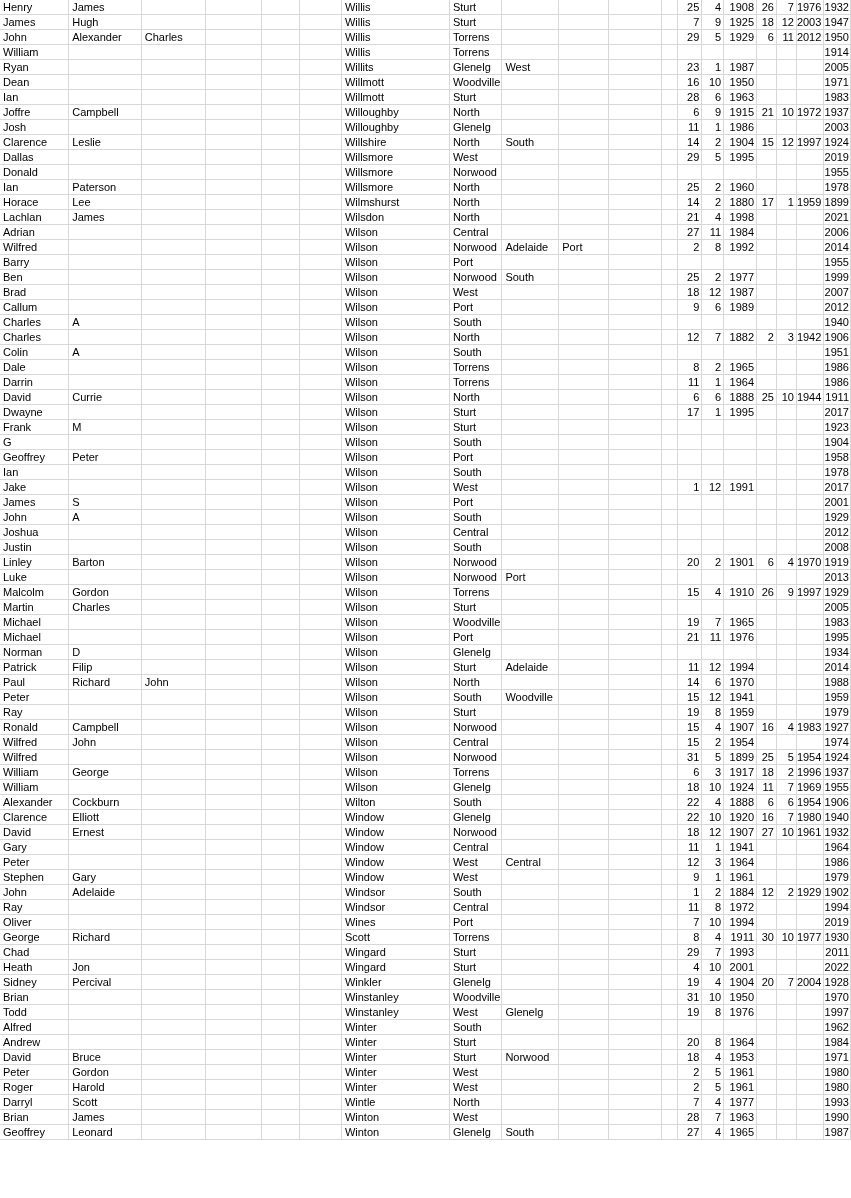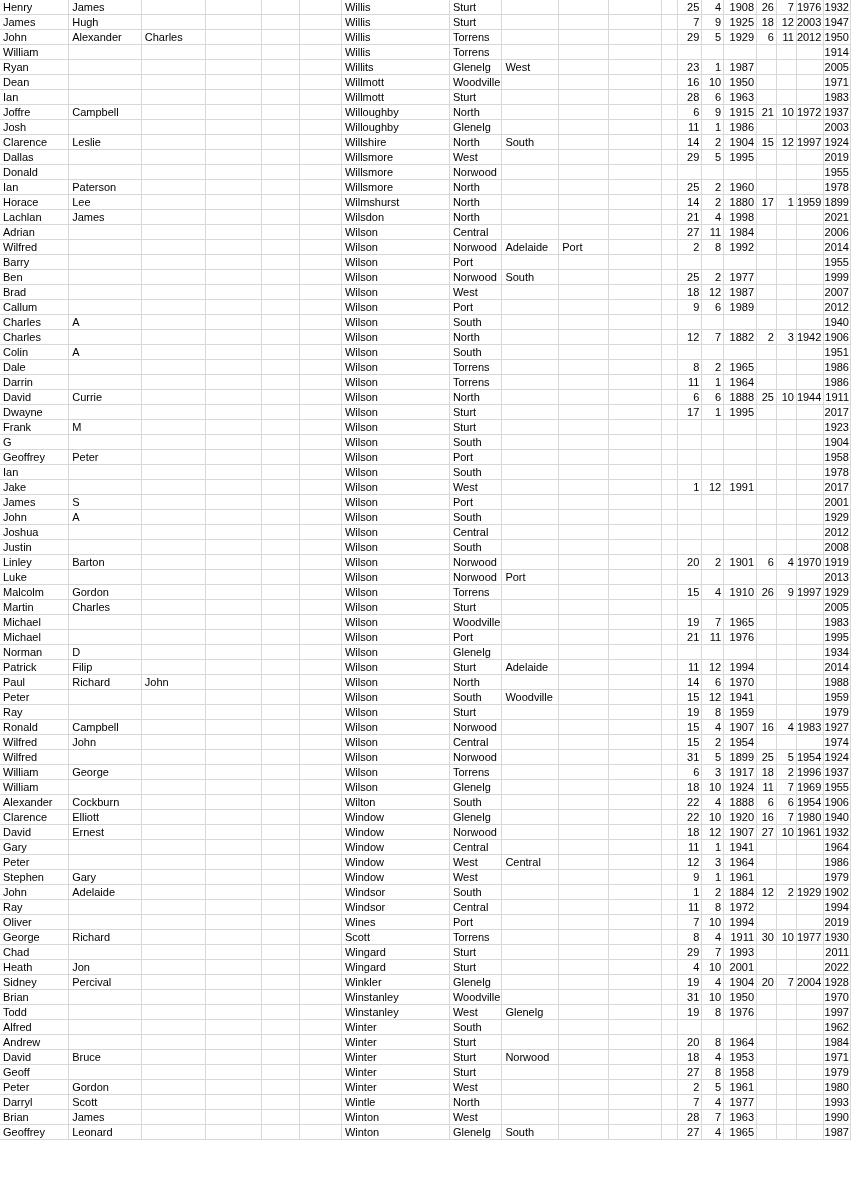--- a/index.html
+++ b/index.html
@@ -1541,43 +1541,43 @@
         <td class="txt"></td>
         <td class="num">18</td>
         <td class="num">4</td>
         <td class="num">1953</td>
         <td class="num"></td>
         <td class="num"></td>
         <td class="num"></td>
         <td class="num c-last">1971</td>
       </tr>
       <tr>
-        <td class="txt">Geoff</td>
-        <td class="txt"></td>
-        <td class="txt"></td>
-        <td class="txt"></td>
-        <td class="txt"></td>
-        <td class="txt"></td>
-        <td class="txt">Winter</td>
-        <td class="txt">Sturt</td>
-        <td class="txt"></td>
-        <td class="txt"></td>
-        <td class="txt"></td>
-        <td class="txt"></td>
-        <td class="num">27</td>
-        <td class="num">8</td>
-        <td class="num">1958</td>
-        <td class="num"></td>
-        <td class="num"></td>
-        <td class="num"></td>
-        <td class="num c-last">1979</td>
-      </tr>
-      <tr>
         <td class="txt">Peter</td>
         <td class="txt">Gordon</td>
+        <td class="txt"></td>
+        <td class="txt"></td>
+        <td class="txt"></td>
+        <td class="txt"></td>
+        <td class="txt">Winter</td>
+        <td class="txt">West</td>
+        <td class="txt"></td>
+        <td class="txt"></td>
+        <td class="txt"></td>
+        <td class="txt"></td>
+        <td class="num">2</td>
+        <td class="num">5</td>
+        <td class="num">1961</td>
+        <td class="num"></td>
+        <td class="num"></td>
+        <td class="num"></td>
+        <td class="num c-last">1980</td>
+      </tr>
+      <tr>
+        <td class="txt">Roger</td>
+        <td class="txt">Harold</td>
         <td class="txt"></td>
         <td class="txt"></td>
         <td class="txt"></td>
         <td class="txt"></td>
         <td class="txt">Winter</td>
         <td class="txt">West</td>
         <td class="txt"></td>
         <td class="txt"></td>
         <td class="txt"></td>
         <td class="txt"></td>

